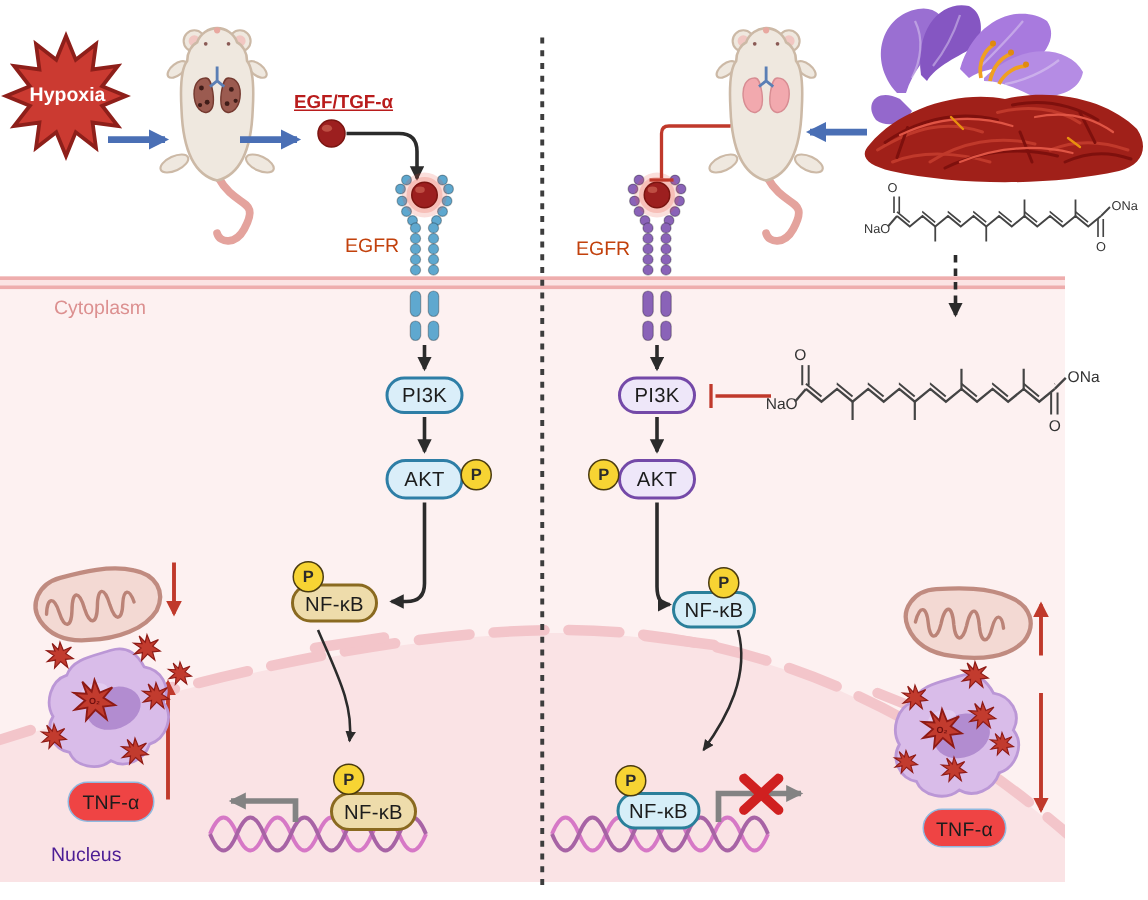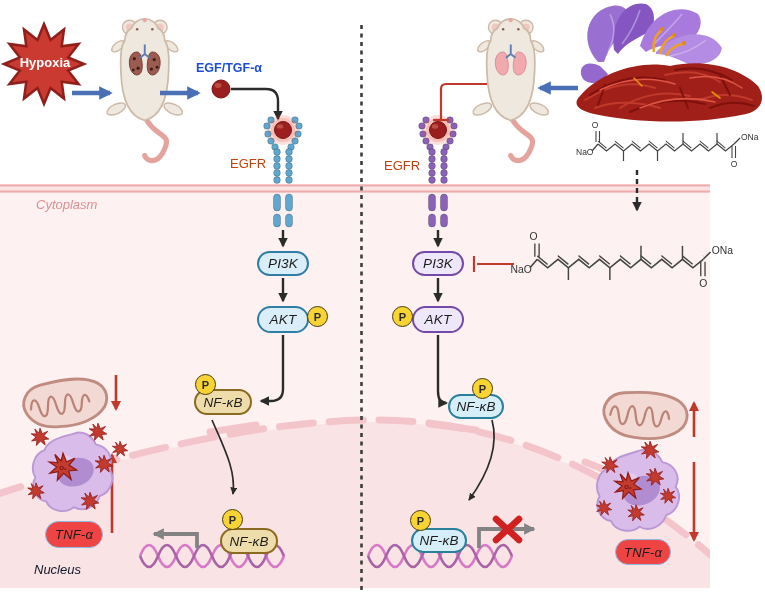--- a/index.html
+++ b/index.html
@@ -1,34 +1,34 @@
 <!DOCTYPE html>
 <html><head>
 <meta charset="utf-8">
 <style>
   html,body{margin:0;padding:0;background:#ffffff;}
   #fig{position:relative;width:765px;height:600px;background:#ffffff;overflow:hidden;
        font-family:"Liberation Sans",sans-serif;}
   #art{position:absolute;left:0;top:0;}
   .pill{position:absolute;display:flex;align-items:center;justify-content:center;
         border-radius:14px;border:2px solid;box-sizing:border-box;
-        font-size:13.5px;color:#1c1c1c;background:#fff;letter-spacing:.2px;font-style:italic;}
+        font-size:13.5px;color:#1c1c1c;background:#fff;letter-spacing:.2px;}
   .pill-blue{background:#daeef9;border-color:#2e7ea6;}
   .pill-purple{background:#eee7f9;border-color:#7449a8;}
   .pill-tan{background:#eedcab;border-color:#8a6a20;}
   .pill-cyan{background:#d6eef8;border-color:#2a7f9a;}
   .pill-tnf{background:#ef4444;border-color:#8fb9e0;border-radius:15px;font-size:13px;border-width:1.6px;}
   .pcircle{position:absolute;width:21px;height:21px;border-radius:50%;
         background:#f7d433;border:1.6px solid #4a3b10;display:flex;align-items:center;
         justify-content:center;font-size:11px;font-weight:bold;color:#2b2b2b;box-sizing:border-box;}
-  .cl{position:absolute;font-style:italic;font-size:13px;}
+  .cl{position:absolute;font-size:13px;}
   .lbl{position:absolute;font-size:13px;color:#c2410c;}
   .hyp{position:absolute;left:8px;top:55px;width:74px;text-align:center;
         font-size:13px;font-weight:bold;color:#fff;}
-  .ligand-lbl{position:absolute;font-size:12.5px;font-weight:bold;color:#1d4ed8;}
+  .ligand-lbl{position:absolute;font-size:12.5px;font-weight:bold;color:#b91c1c;text-decoration:underline;}
   .effects{position:absolute;left:21px;top:269px;width:132px;box-sizing:border-box;
         background:#fff;border:1.5px solid #7a7a7a;border-radius:7px;
         padding:9px 5px;font-size:12.3px;line-height:1.35;text-align:center;color:#222;}
 </style>
 </head>
 <body>
 
 <div id="fig">
 
 <svg id="art" width="765" height="600" viewBox="0 0 765 600">
@@ -321,21 +321,21 @@
     <line x1="496" y1="519" x2="519" y2="540"></line>
     <line x1="519" y1="519" x2="496" y2="540"></line>
   </g>
 </svg>
 
 <div class="hyp">Hypoxia</div>
 <div class="ligand-lbl" style="left:196px;top:61px;">EGF/TGF-α</div>
 <div class="lbl" style="left:230px;top:156px;">EGFR</div>
 <div class="lbl" style="left:384px;top:158px;">EGFR</div>
 <div class="cl" style="left:36px;top:197px;color:#dc9090;">Cytoplasm</div>
-<div class="cl" style="left:34px;top:562px;color:#0f172a;">Nucleus</div>
+<div class="cl" style="left:34px;top:562px;color:#4c1d95;">Nucleus</div>
 
 
 <div class="pill pill-blue" style="left:257px;top:251px;width:52px;height:25px;">PI3K</div>
 <div class="pill pill-blue" style="left:257px;top:306px;width:52px;height:27px;">AKT</div>
 <div class="pcircle" style="left:307px;top:306px;">P</div>
 <div class="pill pill-tan" style="left:194px;top:389px;width:58px;height:26px;">NF-κB</div>
 <div class="pcircle" style="left:195px;top:374px;">P</div>
 <div class="pill pill-tan" style="left:220px;top:528px;width:58px;height:26px;">NF-κB</div>
 <div class="pcircle" style="left:222px;top:509px;">P</div>
 <div class="pill pill-tnf" style="left:45px;top:521px;width:58px;height:27px;">TNF-α</div>

